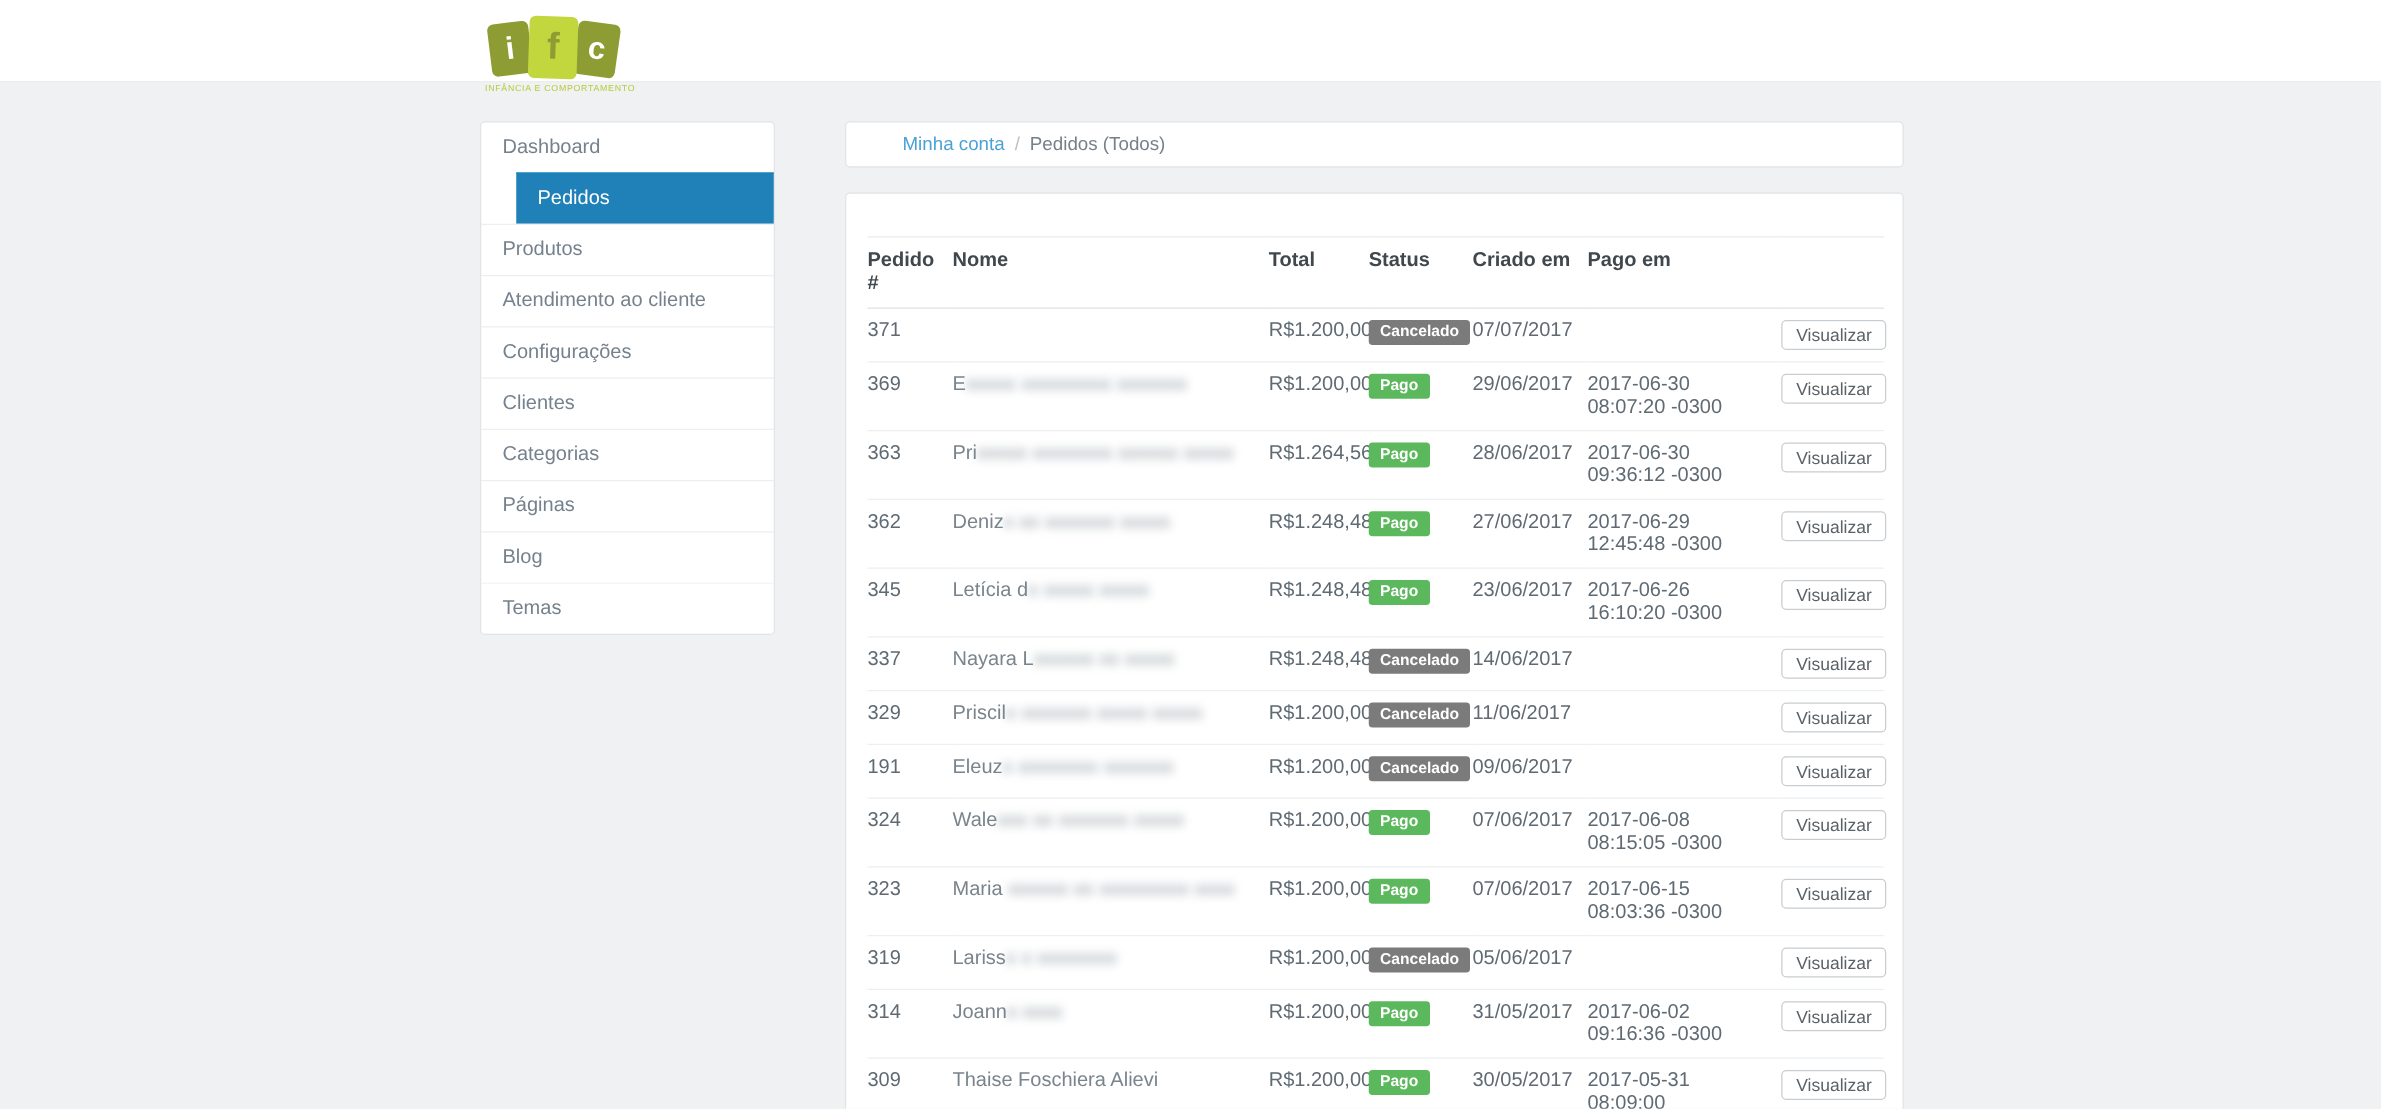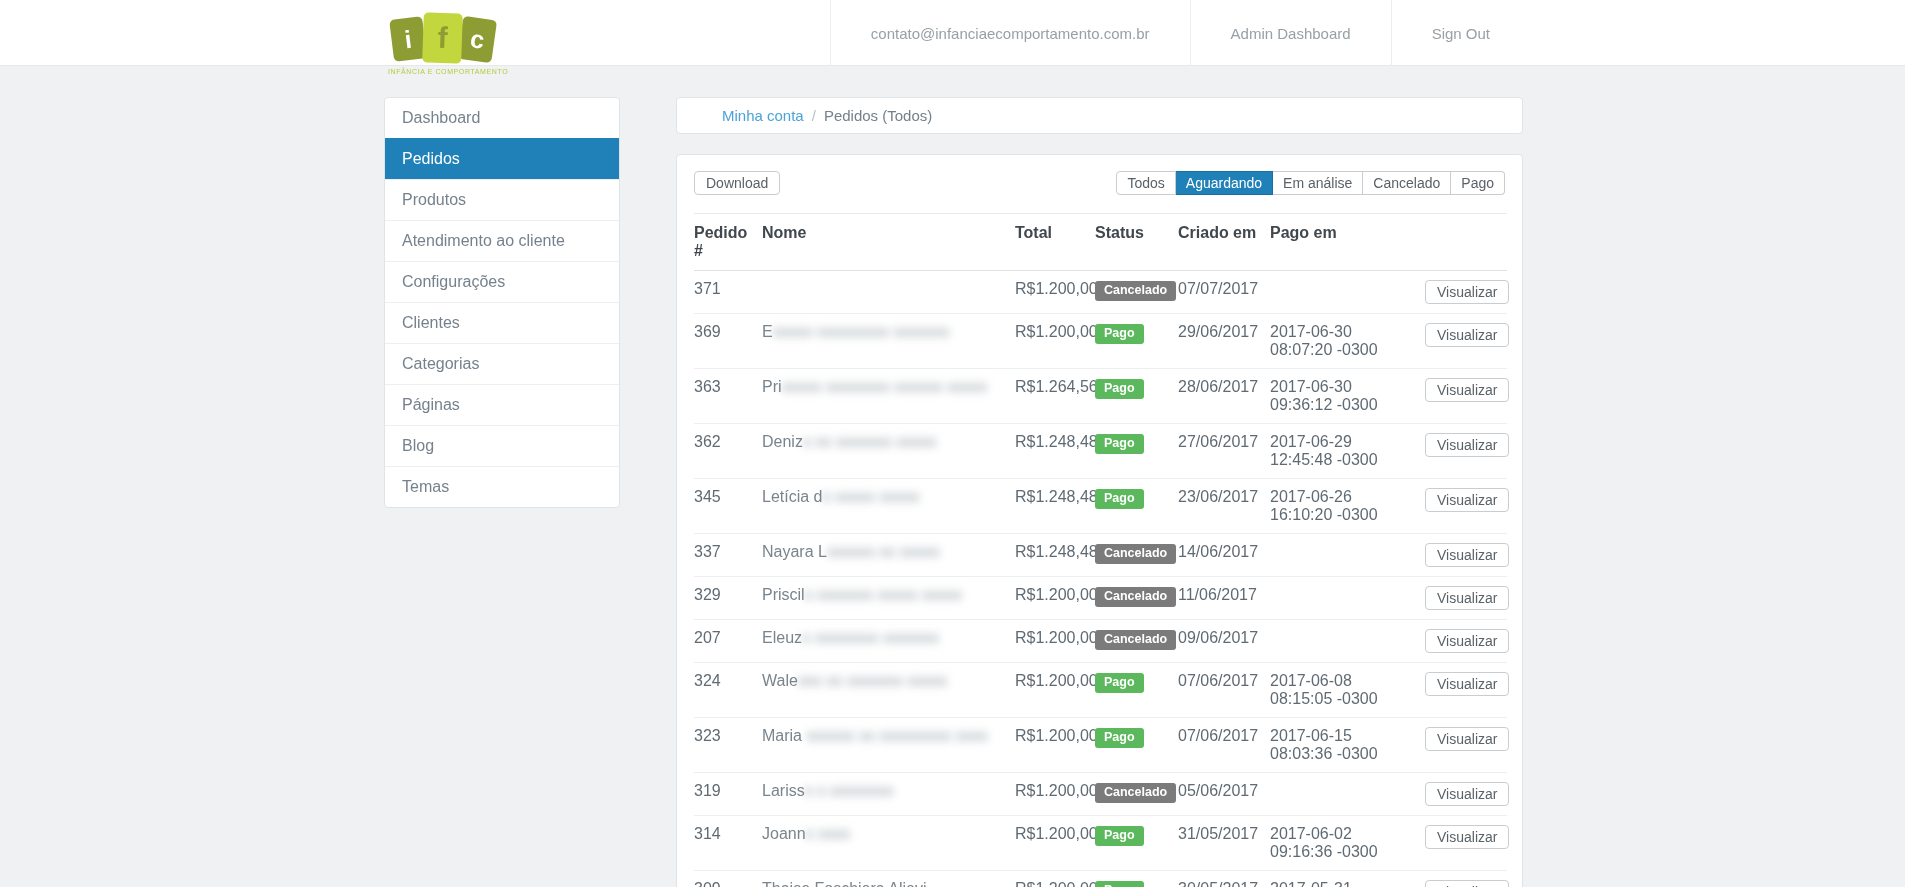--- a/index.html
+++ b/index.html
@@ -18,21 +18,21 @@
   .topnav { position:absolute; right:375px; top:0; height:66px; display:flex; }
   .topnav-item { height:66px; display:flex; align-items:center; border-left:1px solid #ebedee; padding:0 40px; font-size:15px; color:#98a0a6; white-space:nowrap; cursor:pointer; }
 
   
   .content { position:relative; }
   .sidebar { position:absolute; left:384px; top:31px; width:236px; background:#ffffff;
              border:1px solid #e0e4e6; border-radius:4px; }
   .side-item { padding:11px 17px; font-size:16px; color:#75828d; border-top:1px solid #eceeef; cursor:pointer; }
   .side-item:first-child { border-top:none; border-radius:4px 4px 0 0; }
   .side-item:last-child { border-radius:0 0 4px 4px; }
-  .side-item.active { background:#1f81b7; color:#ffffff; border-top-color:#1f81b7; }
+  .side-item.active { background:#1f81b7; color:#ffffff; border-top-color:#1f81b7;margin-left:28px; }
 
   .main { position:absolute; left:676px; top:31px; width:847px; }
   .breadcrumb-card { background:#ffffff; border:1px solid #e0e4e6; border-radius:4px;
                      height:37px; display:flex; align-items:center; padding:0 17px; font-size:15px; }
   .bc-link { color:#4aa3d6; cursor:pointer;margin-left:28px; }
   .bc-sep { color:#b9c0c5; margin:0 8px; }
   .bc-current { color:#75808a; }
 
   .main-card { margin-top:20px; background:#ffffff; border:1px solid #e0e4e6; border-radius:4px;
                padding:16px 17px 30px 17px; min-height:740px; }
@@ -69,25 +69,20 @@
 
 <div class="topbar">
   <div class="logo-wrap">
     <div class="logo-blocks">
       <div class="logo-block lb1">i</div>
       <div class="logo-block lb2">f</div>
       <div class="logo-block lb3">c</div>
     </div>
     <div class="logo-caption">INFÂNCIA E COMPORTAMENTO</div>
   </div>
-  <div class="topnav">
-    <div class="topnav-item">contato@infanciaecomportamento.com.br</div>
-    <div class="topnav-item">Admin Dashboard</div>
-    <div class="topnav-item">Sign Out</div>
-  </div>
 </div>
 
 <div class="content">
 
   <div class="sidebar" id="sidebar">
     <div class="side-item">Dashboard</div>
 
     <div class="side-item active">Pedidos</div>
 
     <div class="side-item">Produtos</div>
@@ -111,34 +106,20 @@
   <div class="main">
 
     <div class="breadcrumb-card">
       <span class="bc-link">Minha conta</span>
       <span class="bc-sep">/</span>
       <span class="bc-current">Pedidos (Todos)</span>
     </div>
 
     <div class="main-card">
 
-      <div class="toolbar">
-        <button class="btn">Download</button>
-        <div class="filter-group" id="filters">
-        <button class="filter-btn">Todos</button>
-
-        <button class="filter-btn active">Aguardando</button>
-
-        <button class="filter-btn">Em análise</button>
-
-        <button class="filter-btn">Cancelado</button>
-
-        <button class="filter-btn">Pago</button>
-      </div>
-      </div>
 
       <table>
         <colgroup>
           <col class="c-id">
             <col class="c-name">
             <col class="c-total">
             <col class="c-status">
           <col class="c-created">
             <col class="c-paid">
             <col class="c-act">
@@ -261,21 +242,21 @@
             <span class="badge b-grey">Cancelado</span>
           </td>
           <td>11/06/2017</td>
           <td></td>
           <td class="act">
             <button class="btn">Visualizar</button>
           </td>
         </tr>
 
         <tr>
-          <td>207</td>
+          <td>191</td>
           <td class="name">
             <span>Eleuz</span><span class="blurred">x xxxxxxxx xxxxxxx</span>
           </td>
           <td>R$1.200,00</td>
           <td>
             <span class="badge b-grey">Cancelado</span>
           </td>
           <td>09/06/2017</td>
           <td></td>
           <td class="act">

